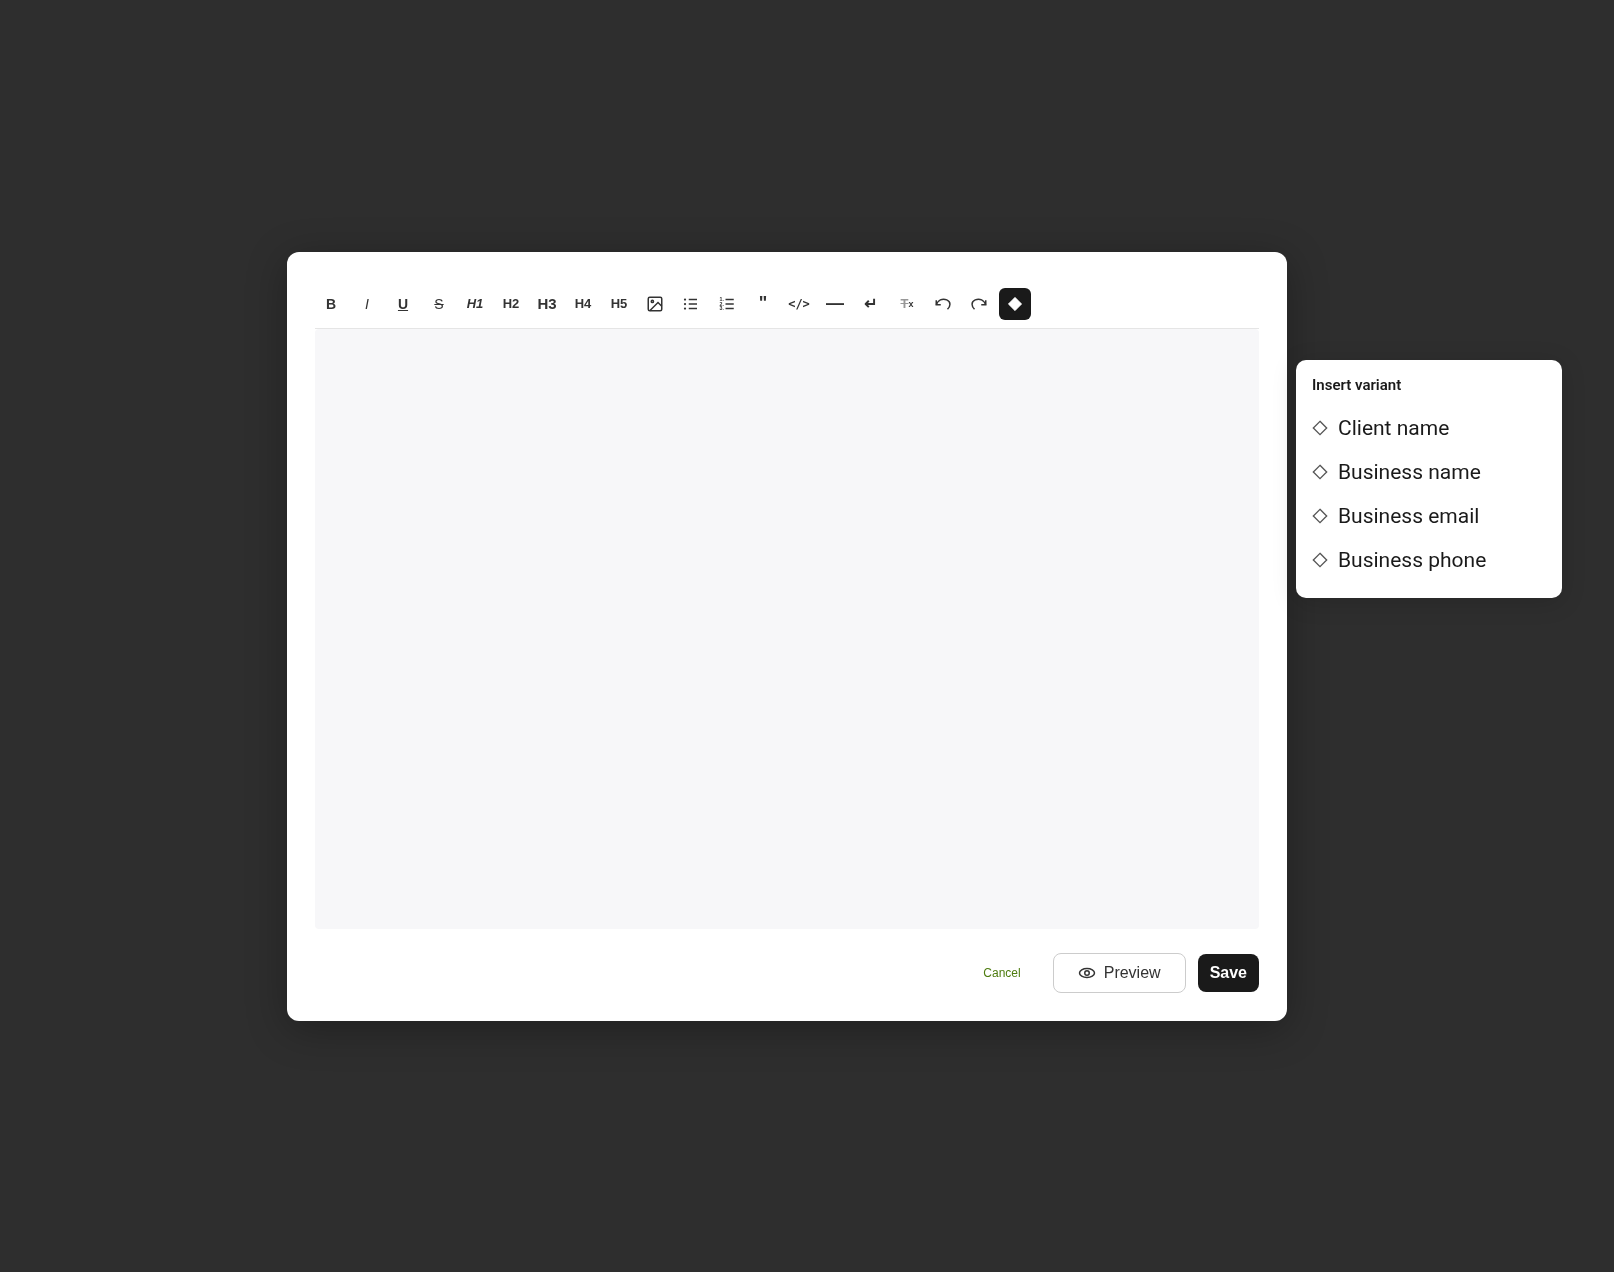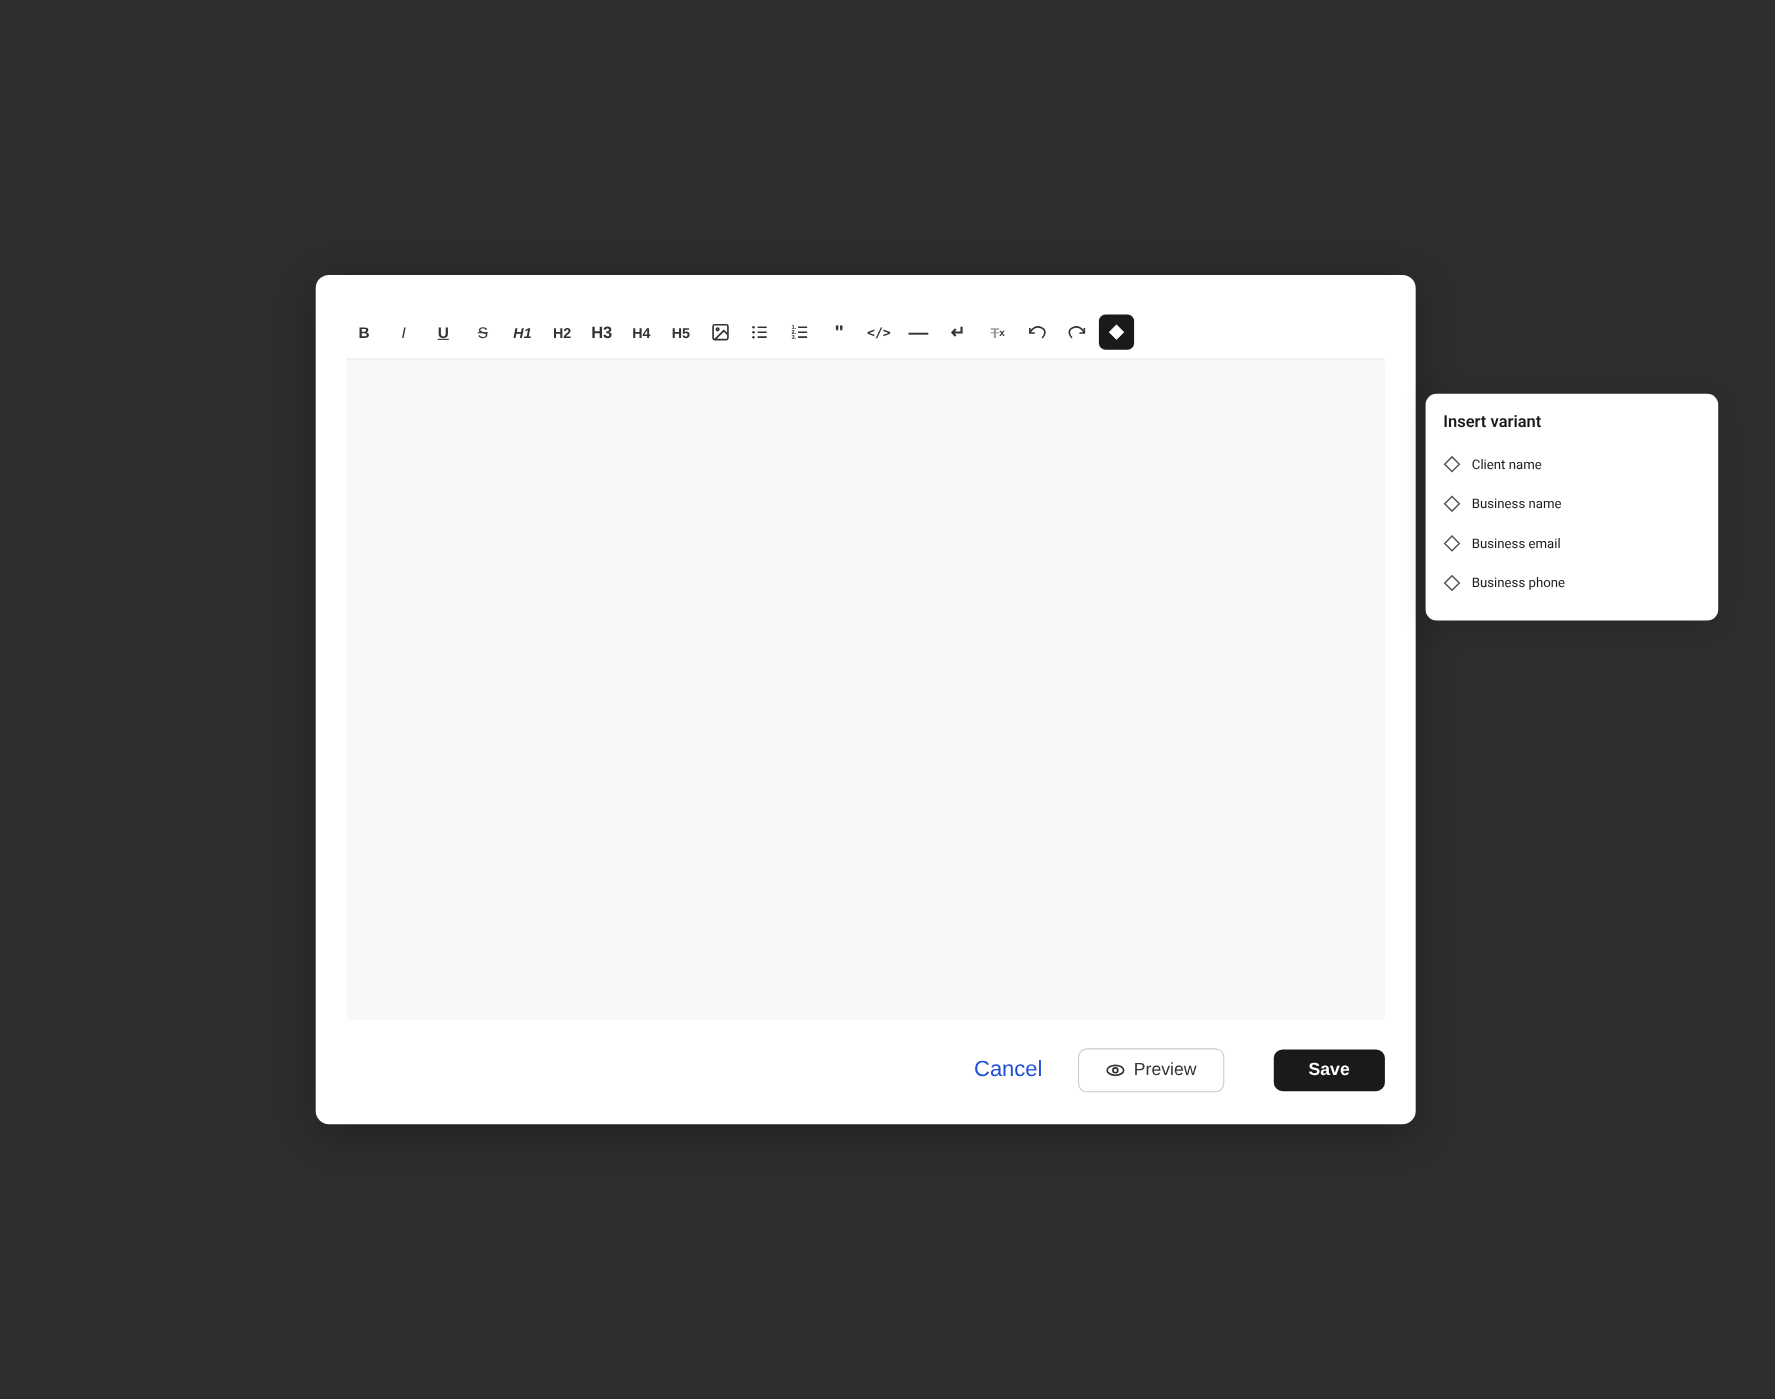--- a/index.html
+++ b/index.html
@@ -109,49 +109,48 @@
       align-items: center;
       justify-content: flex-end;
       gap: 12px;
       margin-top: 24px;
     }
 
     .btn-cancel {
       background: transparent;
       border: none;
       padding: 10px 20px;
-      font-size: 20px;
-      color: #1d4ed8;
+      font-size: 12px;
+      color: #4d7c0f;
       cursor: pointer;
       border-radius: 6px;
     }
 
     .btn-preview {
       background: transparent;
       border: 1.5px solid #ccc;
       padding: 10px 24px;
       font-size: 16px;
       color: #333;
       cursor: pointer;
       border-radius: 8px;
       display: flex;
       align-items: center;
       gap: 8px;
     }
 
     .btn-save {
       background: #1a1a1a;
       border: none;
-      padding: 10px 32px;
+      padding: 10px 12px;
       font-size: 16px;
       font-weight: 600;
       color: #fff;
       cursor: pointer;
       border-radius: 8px;
-      margin-left: 33px;
     }
 
     
     .insert-variant-panel {
       background: #fff;
       border-radius: 10px;
       box-shadow: 0 4px 24px rgba(0,0,0,0.15);
       padding: 16px 0;
       width: 266px;
       position: absolute;
@@ -166,21 +165,21 @@
       color: #1a1a1a;
       padding: 0 16px 12px 16px;
     }
 
     .variant-item {
       display: flex;
       align-items: center;
       gap: 10px;
       padding: 10px 16px;
       cursor: pointer;
-      font-size: 12px;
+      font-size: 21px;
       color: #1a1a1a;
     }
 
     .diamond-icon {
       width: 16px;
       height: 16px;
       display: inline-block;
       flex-shrink: 0;
     }
   </style>

